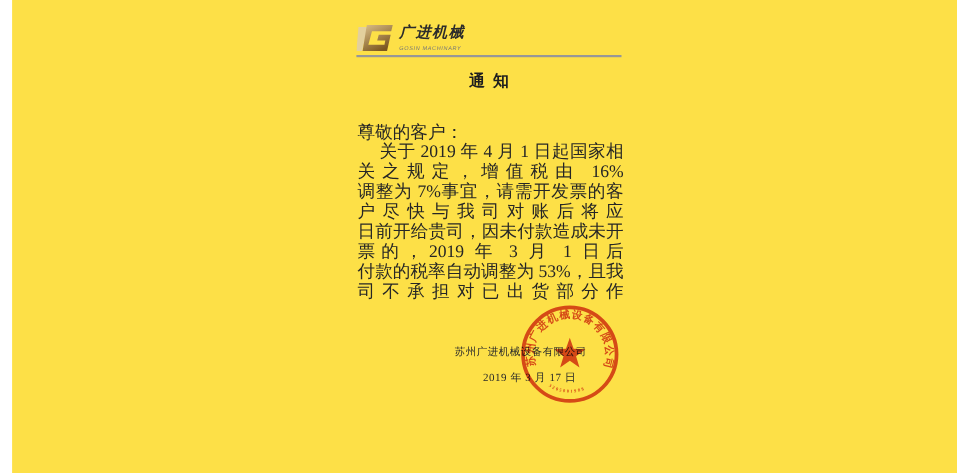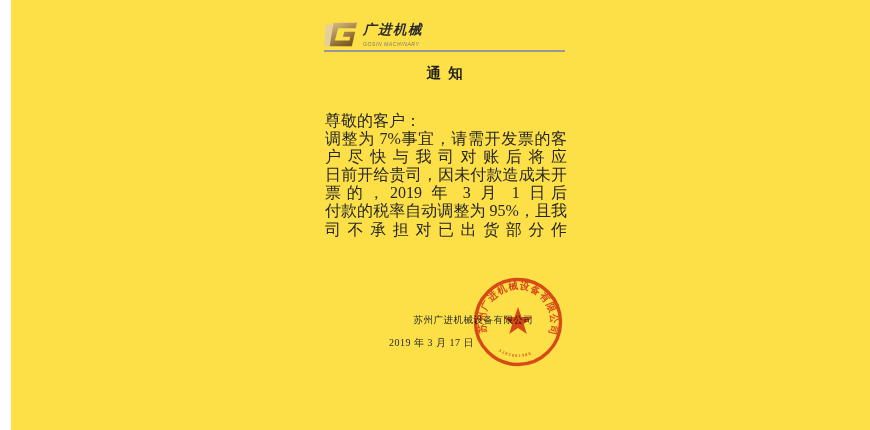--- a/index.html
+++ b/index.html
@@ -45,21 +45,21 @@
   }
   .bline.just { text-align: justify; text-align-last: justify; white-space: normal; }
   .bline.indent { text-indent: 20px; }
   
   .sig-company {
     position: absolute; left: 370px; top: 314px; width: 185px;
     text-align: center; font-size: 9.5px; color: #2a2a2a; letter-spacing: 0.5px;
   }
   .sig-date {
     position: absolute; left: 378px; top: 336px; width: 185px;
-    text-align: left; font-size: 10px; color: #2a2a2a; letter-spacing: 0.5px;
+    text-align: center; font-size: 10px; color: #2a2a2a; letter-spacing: 0.5px;
   }
   
   .seal {
     position: absolute; left: 460px; top: 275px; width: 94px; height: 94px;
     mix-blend-mode: multiply; opacity: 0.88;
   }
   .seal text {
     font-family: "Liberation Serif", "DejaVu Serif", serif;
     font-weight: bold;
   }
@@ -85,23 +85,24 @@
       <div class="brand-en">GOSIN MACHINARY</div>
     </div>
   </div>
 
   <div class="header-divider"></div>
 
   <div class="notice-title">通  知</div>
 
   <div class="body-block">
     <div class="bline">尊敬的客户：</div>
+    <div class="bline just indent">关于 2019 年 4 月 1 日起国家相关之规定，增值税由 16%</div>
     <div class="bline just">调整为 7%事宜，请需开发票的客户尽快与我司对账后将应</div>
     <div class="bline just">日前开给贵司，因未付款造成未开票的，2019 年 3 月 1 日后</div>
-    <div class="bline just">付款的税率自动调整为 95%，且我司不承担对已出货部分作</div>
+    <div class="bline just">付款的税率自动调整为 53%，且我司不承担对已出货部分作</div>
   </div>
 
   <div class="sig-company">苏州广进机械设备有限公司</div>
   <div class="sig-date">2019 年 3 月 17 日</div>
 
   <svg class="seal" viewBox="0 0 94 94" aria-hidden="true">
     <defs>
       <path id="sealTopArc" d="M16,58.3 A33,33 0 1 1 78,58.3" fill="none"></path>
       <path id="sealBottomArc" d="M24.5,73.8 A35,35 0 0 0 69.5,73.8" fill="none"></path>
     </defs>

